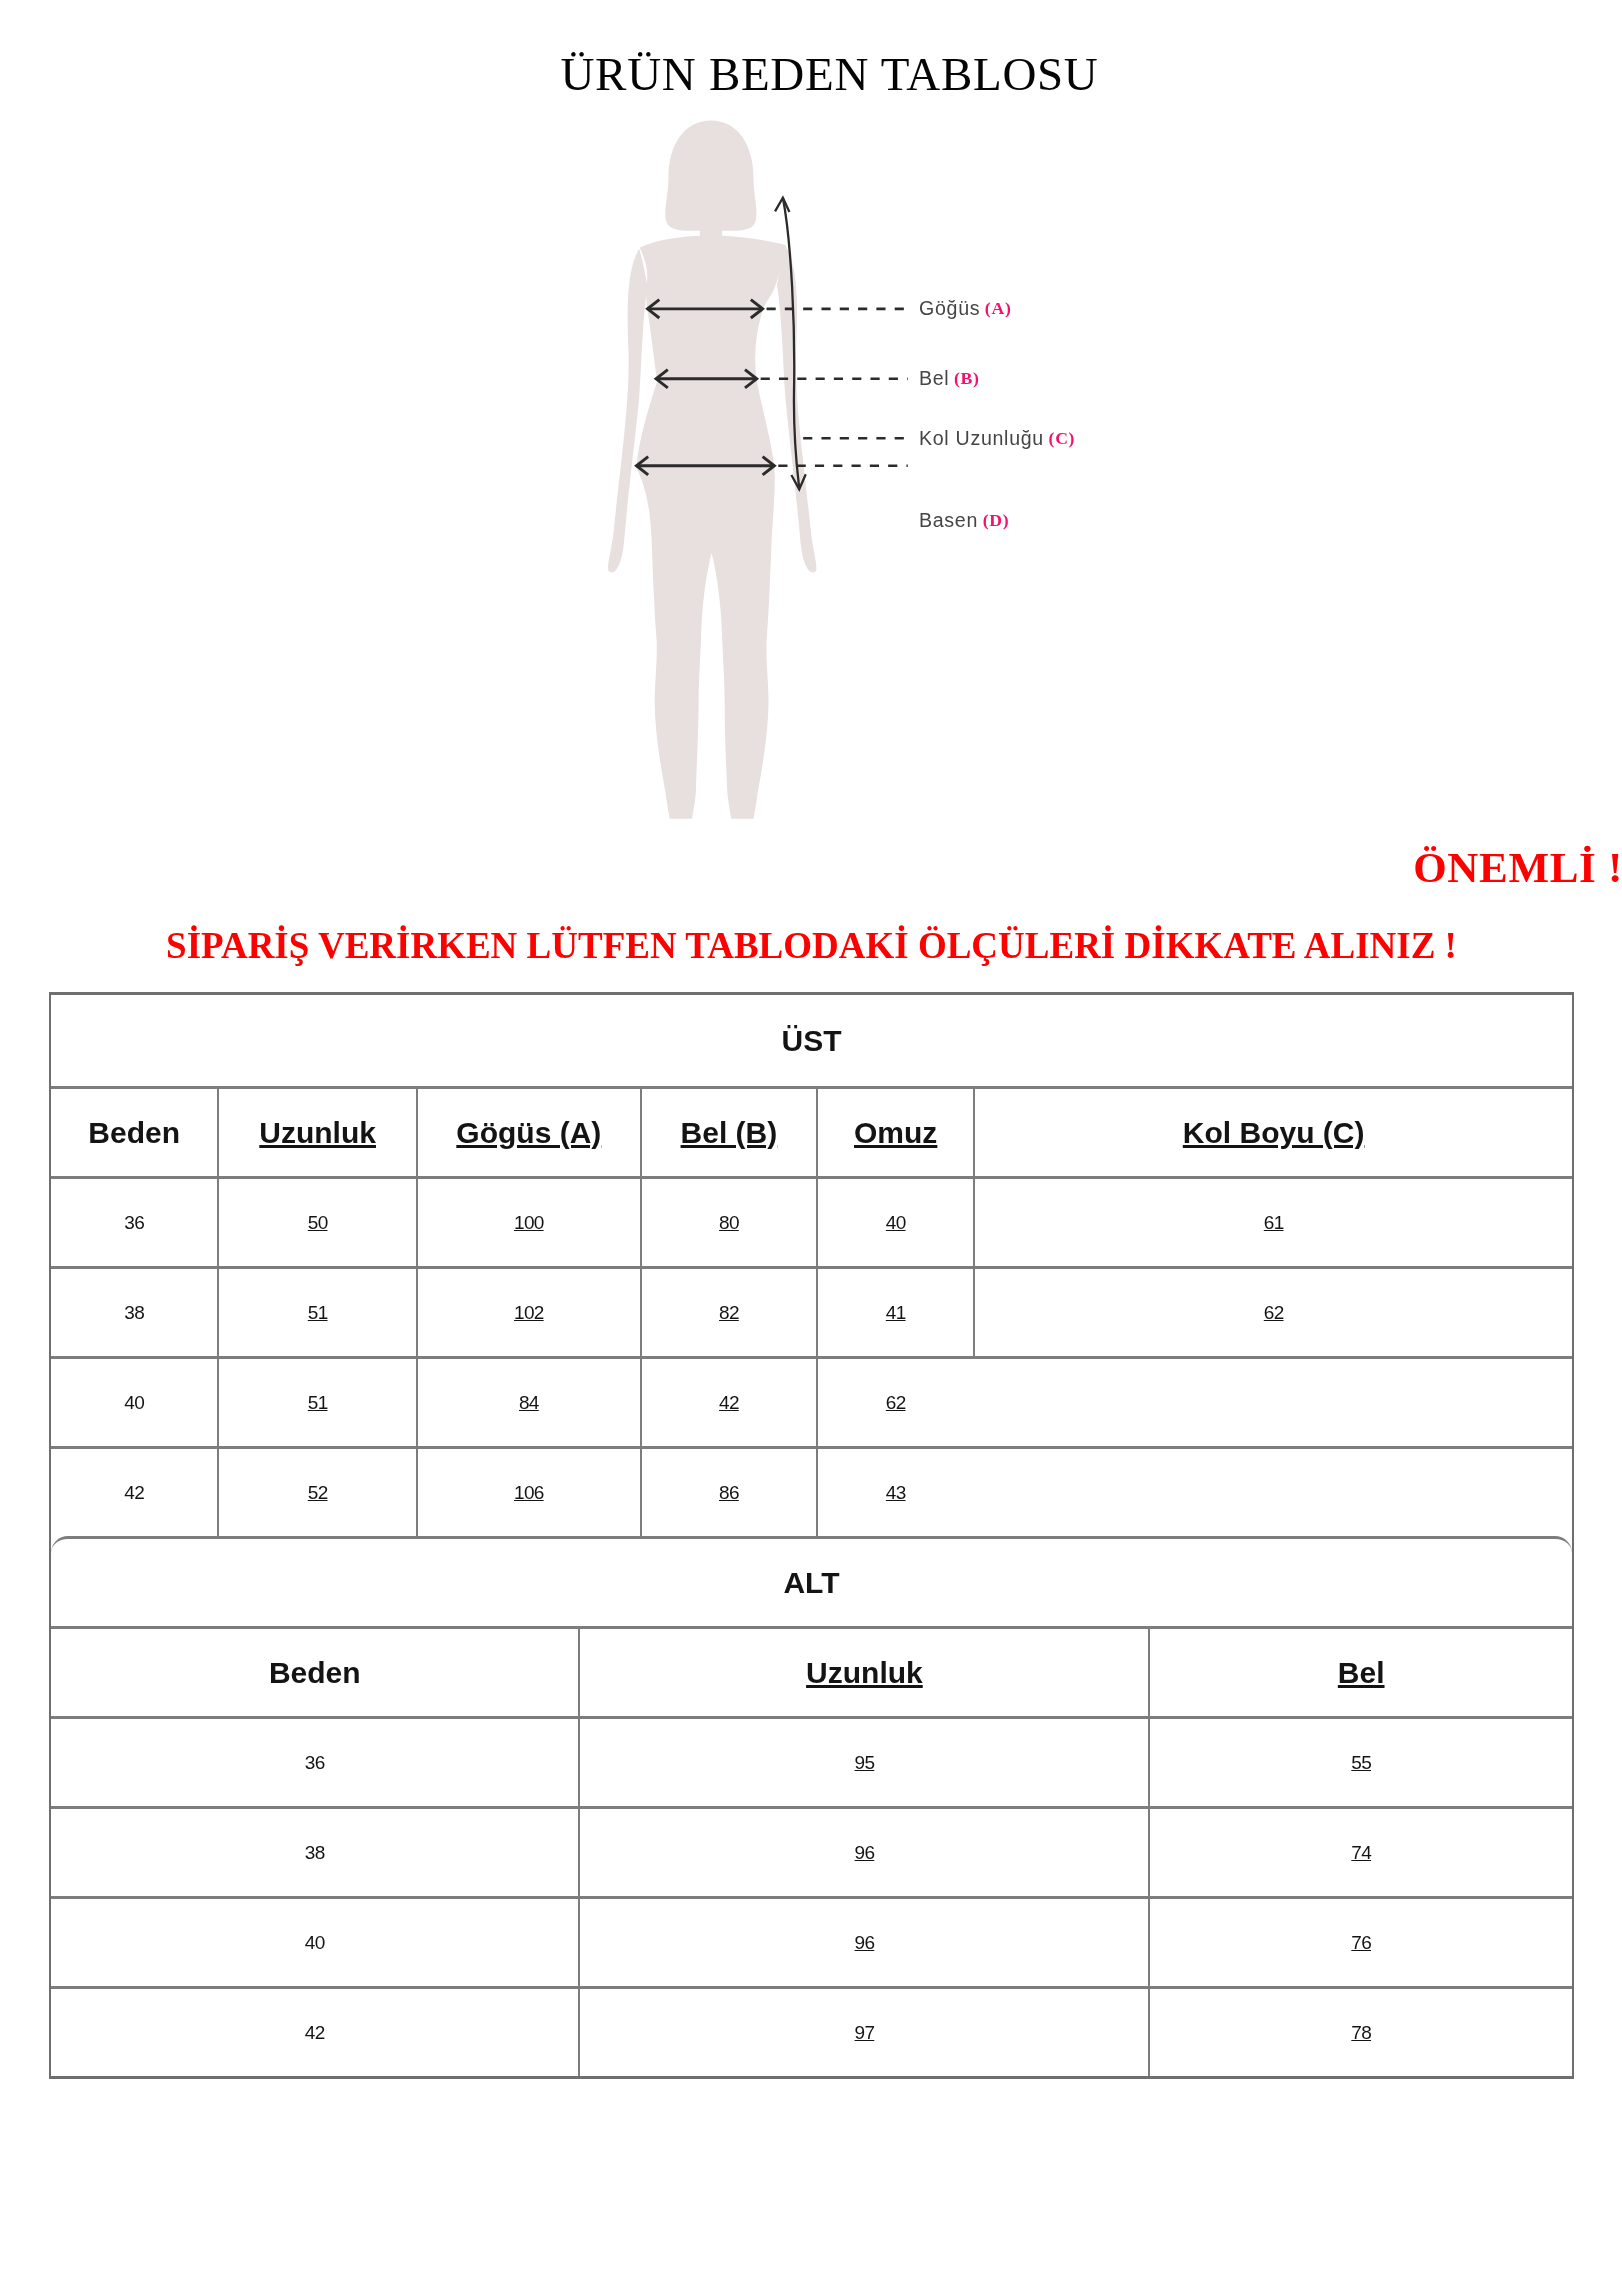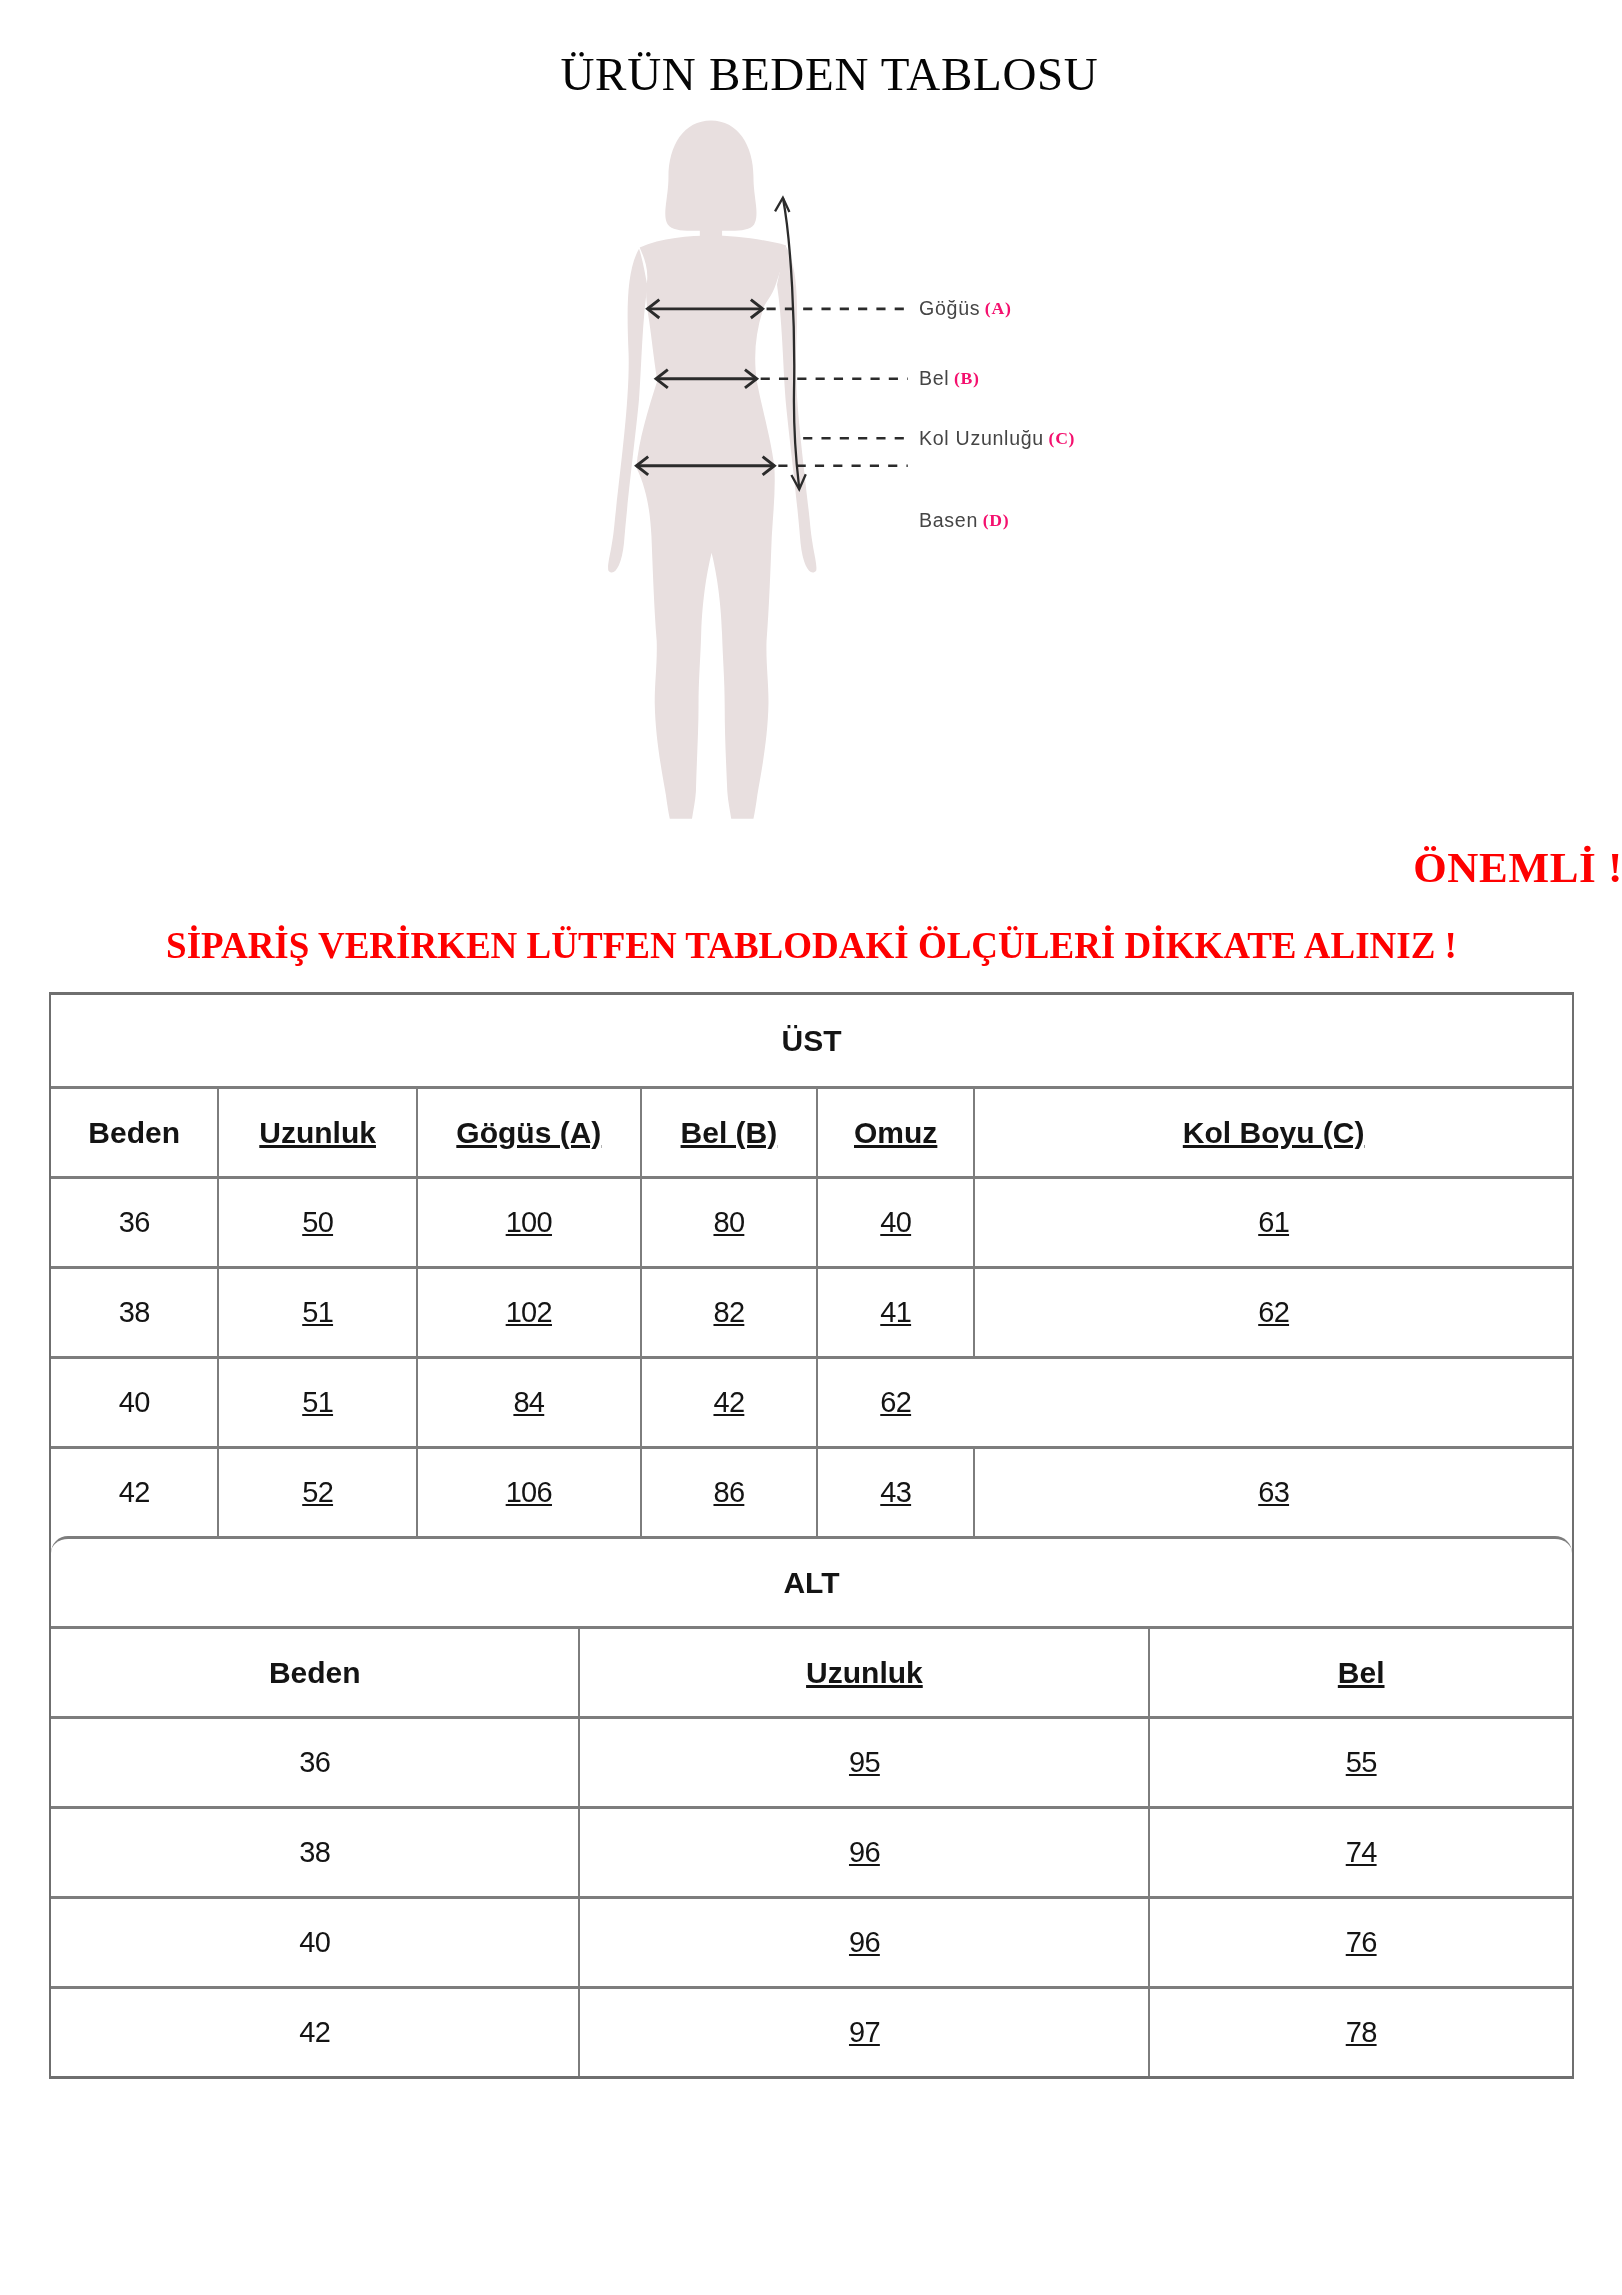--- a/index.html
+++ b/index.html
@@ -64,21 +64,21 @@
     background:#ffffff;
   }
   .trow {
     display:grid; height:90px;
     border-top:3.9px solid #7d7d7d;
   }
   .trow.first { border-top:none; height:91px; }
   .cell {
     display:flex; align-items:center; justify-content:center;
     height:100%;
-    font-size:29px; color:#141414;
+    font-size:19px; color:#141414;
     letter-spacing:-0.7px;
   }
   .cell + .cell { border-left:2.6px solid #7d7d7d;text-decoration:underline; }
   .band .cell, .head .cell { font-weight:700; font-size:30px; letter-spacing:0; }
   .cols-ust  { grid-template-columns:10.94% 13.05% 14.72% 11.59% 10.34% 39.36%; }
   .cols-alt  { grid-template-columns:34.68% 37.47% 27.85%; }
   .cols-band { grid-template-columns:100%;border-radius:17px; }
 </style>
 </head>
 <body>
@@ -205,21 +205,20 @@
     <div class="cell">84</div>
     <div class="cell">42</div>
     <div class="cell">62</div>
   </div>
   <div class="trow cols-ust">
     <div class="cell">42</div>
     <div class="cell">52</div>
     <div class="cell">106</div>
     <div class="cell">86</div>
     <div class="cell">43</div>
-    <div class="cell">63</div>
   </div>
 
   <div class="trow band cols-band">
     <div class="cell">ALT</div>
   </div>
 
   <div class="trow head cols-alt">
     <div class="cell">Beden</div>
     <div class="cell">Uzunluk</div>
     <div class="cell">Bel</div>

